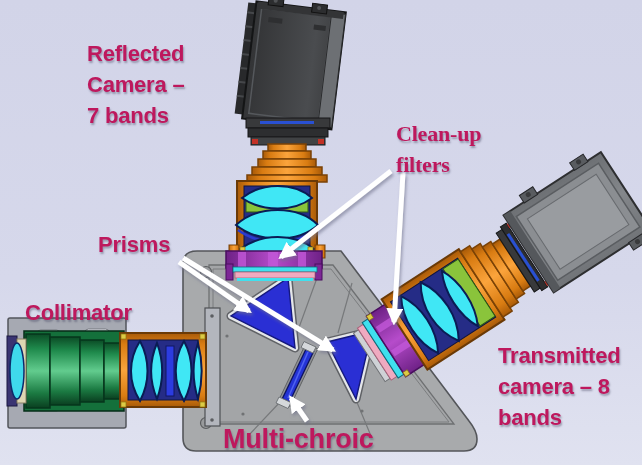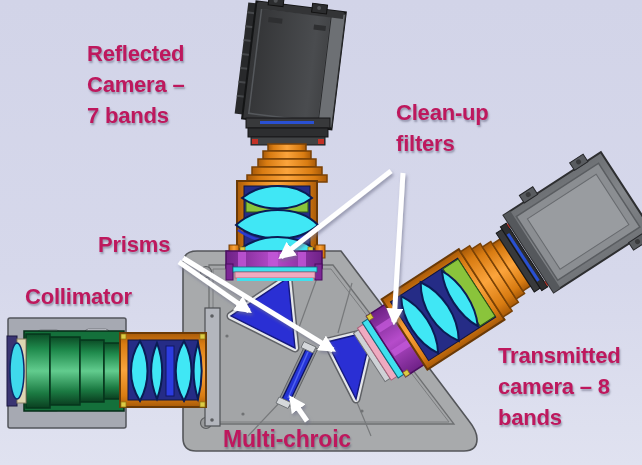--- a/index.html
+++ b/index.html
@@ -2,21 +2,21 @@
 <html><head>
 <meta charset="utf-8">
 <style>
   html,body{margin:0;padding:0;}
   #stage{position:relative;width:642px;height:465px;overflow:hidden;
          font-family:"Liberation Sans",sans-serif;background:#d4d6e9;}
   #stage svg{position:absolute;left:0;top:0;}
   .lbl{position:absolute;color:#be185d;font-weight:bold;font-size:22px;line-height:31px;
        white-space:pre-line;letter-spacing:-0.2px;
        text-shadow:1px 2px 2px rgba(70,70,100,0.45);}
-  .lbl.big{font-size:23px;}
+  .lbl.big{font-size:27px;}
 </style>
 </head>
 <body>
 
 <div id="stage">
 <svg width="642" height="465" viewBox="0 0 642 465">
   <defs>
     <linearGradient id="bgGrad" x1="0" y1="0" x2="0" y2="1">
       <stop offset="0" stop-color="#d2d4e8"></stop>
           <stop offset="0.6" stop-color="#d6d8eb"></stop>
@@ -254,21 +254,21 @@
     <line x1="183" y1="258" x2="333" y2="350" marker-end="url(#arrowHead)"></line>
     <line x1="391" y1="171" x2="281" y2="257" marker-end="url(#arrowHead)"></line>
     <line x1="403" y1="173" x2="394" y2="322" marker-end="url(#arrowHead)"></line>
     <line x1="307" y1="421" x2="291" y2="398" marker-end="url(#arrowHead)"></line>
   </g>
 </svg>
 
 <div class="lbl" style="left:87px;top:38px;">Reflected
 Camera –
 7 bands</div>
-<div class="lbl" style="left:396px;top:97px;">Clean-up
+<div class="lbl" style="left:396px;top:118px;font-family:Liberation Serif, serif;">Clean-up
 filters</div>
 <div class="lbl" style="left:98px;top:229px;text-align:right;">Prisms</div>
-<div class="lbl" style="left:25px;top:281px;">Collimator</div>
+<div class="lbl" style="left:25px;top:297px;">Collimator</div>
 <div class="lbl" style="left:498px;top:340px;">Transmitted
 camera – 8
 bands</div>
 <div class="lbl big" style="left:223px;top:424px;">Multi-chroic</div>
 </div>
 
 </body></html>

